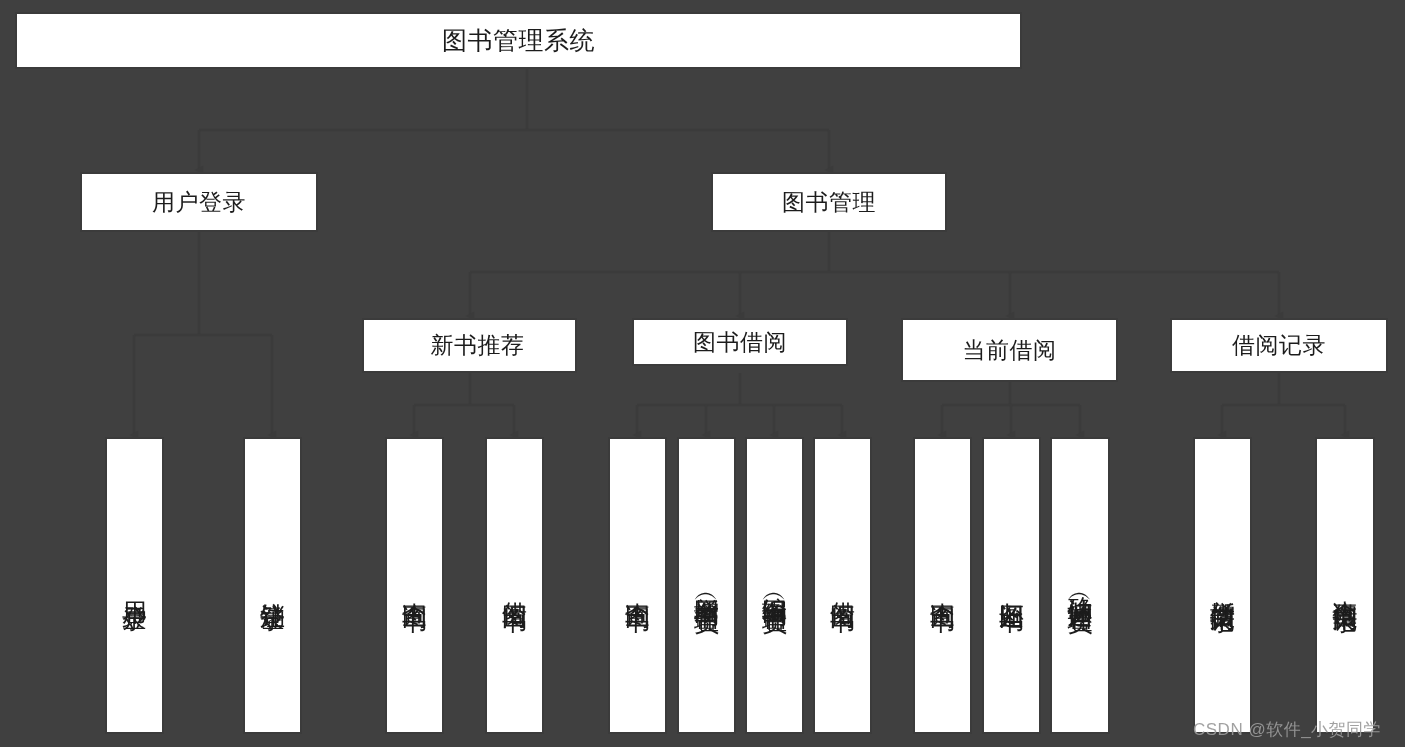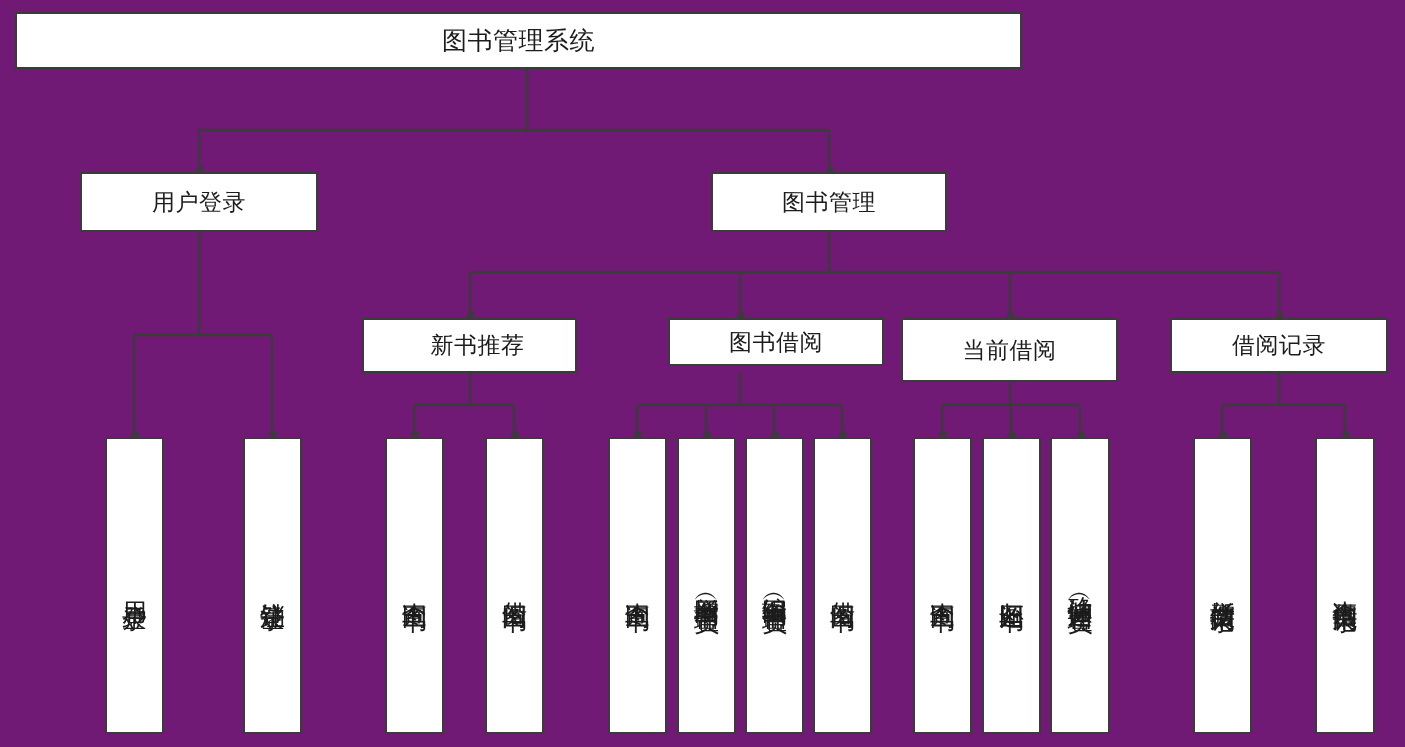--- a/index.html
+++ b/index.html
@@ -8,21 +8,21 @@
     padding: 0;
     background: #ffffff;
   }
   body {
     font-family: "Liberation Sans", "DejaVu Sans", sans-serif;
   }
   #diagram-root {
     position: relative;
     width: 1405px;
     height: 747px;
-    background: #701a75;
+    background: #404040;
     overflow: hidden;
   }
   svg.edges {
     position: absolute;
     left: 0;
     top: 0;
     width: 1405px;
     height: 747px;
     pointer-events: none;
   }
@@ -124,21 +124,21 @@
       </div>
       <div class="node horizontal level1" style="left: 80px; top: 172px; width: 238px; height: 60px; border-color: rgb(59, 59, 59); background: rgb(255, 255, 255);">
         <span class="label" style="color: rgb(28, 28, 28);">用户登录</span>
       </div>
       <div class="node horizontal level1" style="left: 711px; top: 172px; width: 236px; height: 60px; border-color: rgb(59, 59, 59); background: rgb(255, 255, 255);">
         <span class="label" style="color: rgb(28, 28, 28);">图书管理</span>
       </div>
       <div class="node horizontal level2" style="left: 362px; top: 318px; width: 215px; height: 55px; border-color: rgb(59, 59, 59); background: rgb(255, 255, 255); padding-left: 16px;">
         <span class="label" style="color: rgb(28, 28, 28);">新书推荐</span>
       </div>
-      <div class="node horizontal level2" style="left: 668px; top: 318px; width: 216px; height: 48px; border-color: rgb(59, 59, 59); background: rgb(255, 255, 255);">
+      <div class="node horizontal level2" style="left: 632px; top: 318px; width: 216px; height: 48px; border-color: rgb(59, 59, 59); background: rgb(255, 255, 255);">
         <span class="label" style="color: rgb(28, 28, 28);">图书借阅</span>
       </div>
       <div class="node horizontal level2" style="left: 901px; top: 318px; width: 217px; height: 64px; border-color: rgb(59, 59, 59); background: rgb(255, 255, 255);">
         <span class="label" style="color: rgb(28, 28, 28);">当前借阅</span>
       </div>
       <div class="node horizontal level2" style="left: 1170px; top: 318px; width: 218px; height: 55px; border-color: rgb(59, 59, 59); background: rgb(255, 255, 255);">
         <span class="label" style="color: rgb(28, 28, 28);">借阅记录</span>
       </div>
       <div class="node vertical leaf" style="left: 105px; top: 437px; width: 59px; height: 297px; border-color: rgb(59, 59, 59); background: rgb(255, 255, 255);">
         <span class="label" style="color: rgb(28, 28, 28);">用户登录</span>
@@ -174,14 +174,15 @@
         <span class="label" style="color: rgb(28, 28, 28);">确认归还（管理员）</span>
       </div>
       <div class="node vertical leaf" style="left: 1193px; top: 437px; width: 59px; height: 297px; border-color: rgb(59, 59, 59); background: rgb(255, 255, 255);">
         <span class="label" style="color: rgb(28, 28, 28);">新增借阅记录</span>
       </div>
       <div class="node vertical leaf" style="left: 1315px; top: 437px; width: 60px; height: 297px; border-color: rgb(59, 59, 59); background: rgb(255, 255, 255);">
         <span class="label" style="color: rgb(28, 28, 28);">查询借阅记录</span>
       </div>
     </div>
 
+  <div class="watermark" style="left: 1193px; top: 718px; color: rgb(154, 154, 154);">CSDN @软件_小贺同学</div>
 
 </div>
 
 </body></html>

